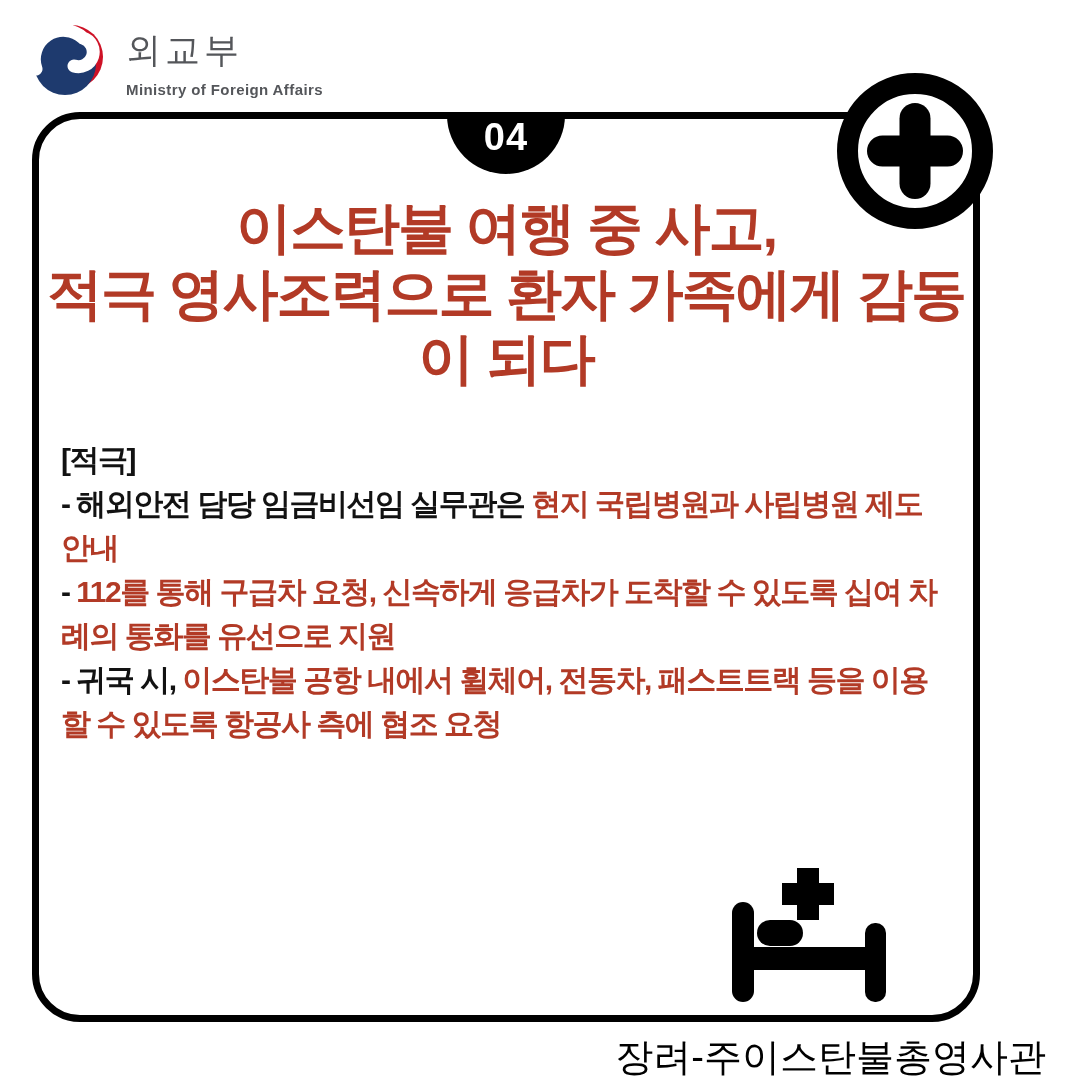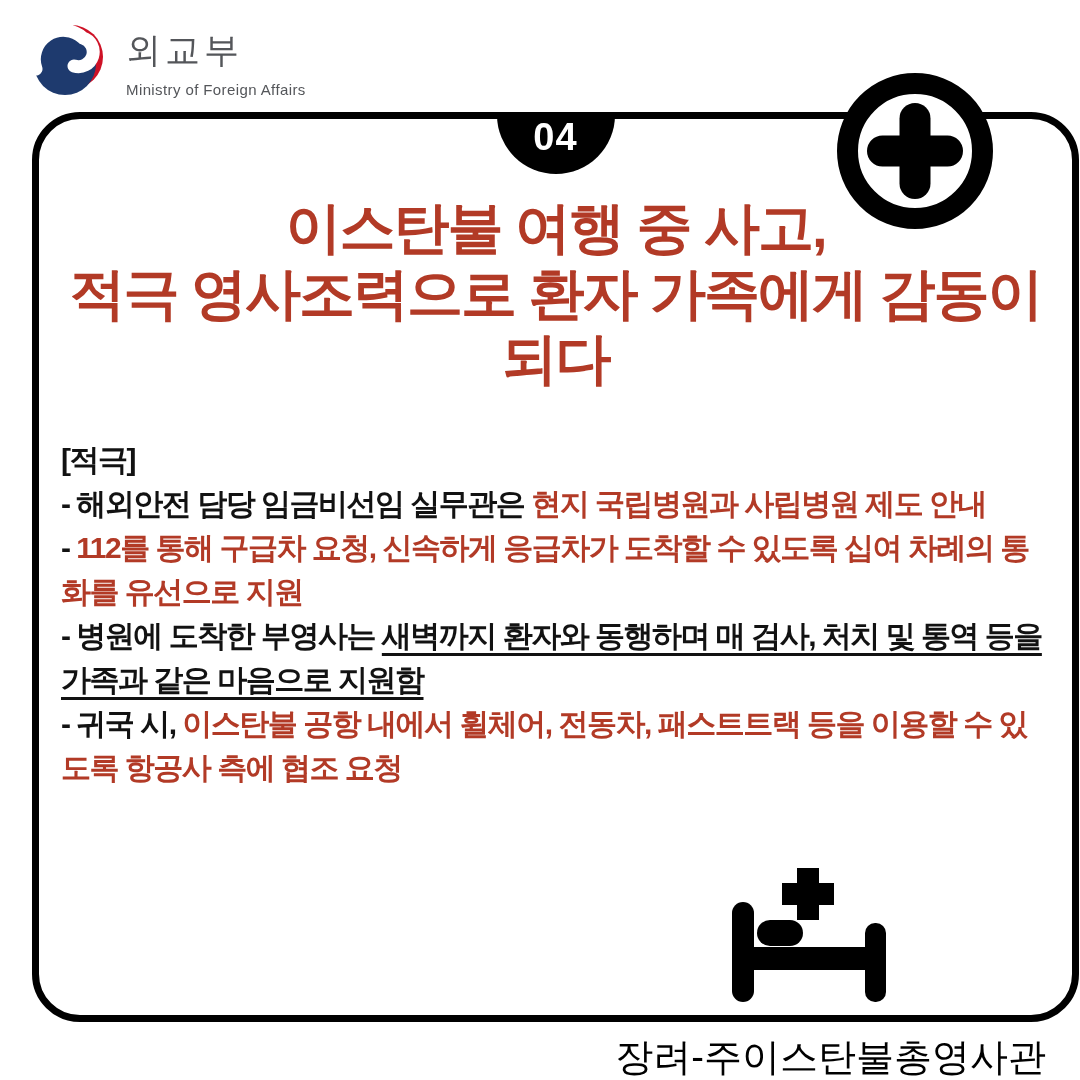--- a/index.html
+++ b/index.html
@@ -15,25 +15,25 @@
     position:relative;
     background:#ffffff;
     font-family:"Liberation Sans", sans-serif;
     overflow:hidden;
   }
 
   
   .logo-area{position:absolute;left:30px;top:24px;display:flex;align-items:center;gap:20px;}
   .logo-symbol{width:76px;height:76px;display:block;}
   .logo-text .ko{font-size:35px;font-weight:500;color:var(--logo-text);letter-spacing:4px;}
-  .logo-text .en{font-size:15px;font-weight:400;color:var(--logo-text);margin-top:7px;letter-spacing:0.4px;}
+  .logo-text .en{font-size:15px;font-weight:700;color:var(--logo-text);margin-top:7px;letter-spacing:0.4px;}
 
   
   .card{
-    position:absolute;left:32px;top:112px;width:1047px;height:910px;
+    position:absolute;left:32px;top:112px;width:948px;height:910px;
     border:7px solid #000;border-radius:48px;background:#fff;
   }
   .badge{
     position:absolute;top:-7px;left:50%;transform:translateX(-50%);
     width:118px;height:62px;background:#000;
     border-radius:0 0 62px 62px;
     display:flex;align-items:flex-start;justify-content:center;
     z-index:3;
   }
   .badge span{color:#fff;font-size:38px;font-weight:bold;letter-spacing:1px;margin-top:4px;}
@@ -103,21 +103,20 @@
     <div>적극 영사조력으로 환자 가족에게 감동이 되다</div>
   </div>
 
   <div class="body-text">
 
 
     <div class="section">
       <p>[적극]</p>
       <p><span>- 해외안전 담당 임금비선임 실무관은 </span><span class="red">현지 국립병원과 사립병원 제도 안내</span></p>
       <p><span>- </span><span class="red">112를 통해 구급차 요청, 신속하게 응급차가 도착할 수 있도록 십여 차례의 통화를 유선으로 지원</span></p>
-      <p><span>- 병원에 도착한 부영사는 </span><span class="u">새벽까지 환자와 동행하며 매 검사, 처치 및 통역 등을 가족과 같은 마음으로 지원함</span></p>
       <p><span>- 귀국 시, </span><span class="red">이스탄불 공항 내에서 휠체어, 전동차, 패스트트랙 등을 이용할 수 있도록 항공사 측에 협조 요청</span></p>
     </div>
 
 
   </div>
 </div>
 
 <svg class="bed-icon" width="166" height="140" viewBox="0 0 166 140">
   <rect x="71" y="4" width="22" height="52" fill="#000"></rect>
   <rect x="56" y="19" width="52" height="22" fill="#000"></rect>

